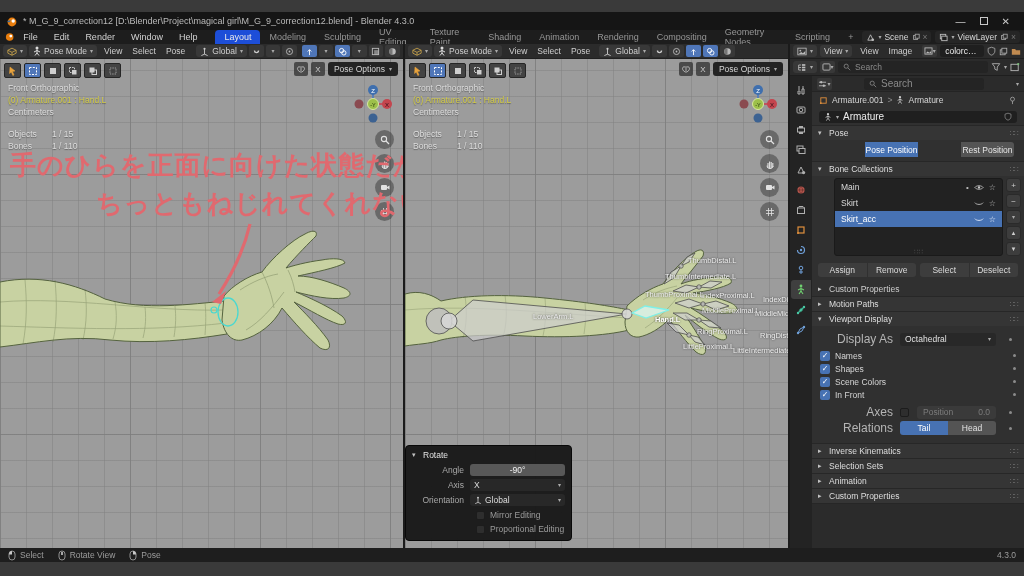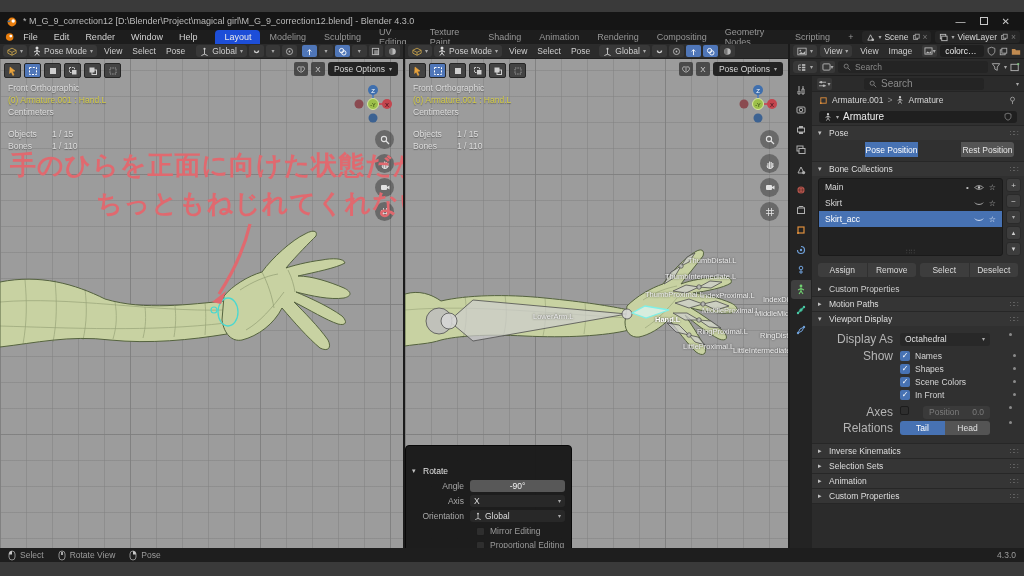--- a/index.html
+++ b/index.html
@@ -43,21 +43,21 @@
   .vp-info .act{color:#d3cb46;}
   .stat{display:flex;} .stat .sl{width:44px;}
   .gizmo{position:absolute;z-index:4;top:38px;right:8px;width:44px;height:44px;}
   .vbtns{position:absolute;z-index:4;top:86px;right:9px;display:flex;flex-direction:column;gap:5px;}
   .vbtn{width:19px;height:19px;border-radius:50%;background:rgba(64,64,64,.55);display:flex;align-items:center;justify-content:center;}
   .armsvg{position:absolute;z-index:1;inset:0;width:100%;height:100%;}
   .annot{position:absolute;z-index:7;font-weight:bold;font-size:26px;letter-spacing:1px;white-space:nowrap;}
   .bone-label{position:absolute;z-index:3;color:#f1f1f1;font-size:7.5px;white-space:nowrap;text-shadow:0 0 2px rgba(40,40,40,.9);}
   .bone-label.active{color:#ffffff;font-weight:bold;}
   
-  .rotate-panel{position:absolute;z-index:8;left:0;top:401px;width:167px;background:rgba(24,24,24,.96);border:1px solid #090909;border-radius:4px;padding:20px 6px 6px;font-size:8.5px;color:#cfcfcf;}
+  .rotate-panel{position:absolute;z-index:8;left:0;top:401px;width:167px;background:rgba(24,24,24,.96);border:1px solid #090909;border-radius:4px;padding:4px 6px 6px;font-size:8.5px;color:#cfcfcf;}
   .rp-title{display:flex;align-items:center;gap:4px;color:#e2e2e2;margin-bottom:4px;}
   .rp-row{display:flex;align-items:center;margin-top:3px;}
   .rp-label{width:58px;text-align:right;padding-right:6px;color:#a8a8a8;}
   .rp-field{flex:1;height:12px;border-radius:3px;display:flex;align-items:center;justify-content:center;background:#585858;color:#f2f2f2;}
   .rp-dd{flex:1;height:12px;border-radius:3px;display:flex;align-items:center;background:#282828;padding:0 4px;gap:3px;color:#dedede;}
   .rp-dd .caret{margin-left:auto;}
   .rp-check{display:flex;align-items:center;gap:5px;margin-top:4px;margin-left:64px;color:#9b9b9b;}
   .cbx{width:9px;height:9px;border-radius:2px;background:#2e2e2e;border:1px solid #1c1c1c;}
   
   .rightcol{flex:1;display:flex;flex-direction:column;background:#303030;min-width:0;}
@@ -74,34 +74,34 @@
   .crumb{height:16px;display:flex;align-items:center;gap:4px;padding:0 7px;color:#d6d6d6;font-size:8.5px;}
   .dblock{height:17px;display:flex;align-items:center;padding:0 7px;}
   .panel-h{height:15px;display:flex;align-items:center;gap:4px;padding:0 6px;background:#353535;border-top:1px solid #272727;color:#dedede;font-size:8.5px;}
   .panel-h .grip{margin-left:auto;color:#6b6b6b;letter-spacing:-1px;font-size:8px;}
   .chev{font-size:7px;color:#c2c2c2;width:7px;}
   .pbody{padding:4px 8px 6px 8px;background:#303030;}
   .seg{display:flex;height:15px;border-radius:3px;overflow:hidden;margin:2px 10px 4px;}
   .seg>div{flex:1;display:flex;align-items:center;justify-content:center;font-size:8.5px;background:#545454;color:#e6e6e6;margin-left:43px;}
   .seg>div.on{background:#4772b3;color:#fff;}
   .bc-wrap{display:flex;gap:3px;margin:2px 2px 4px 6px;}
-  .bc-list{flex:1;background:#222;border:1px solid #1a1a1a;border-radius:3px;overflow:hidden;position:relative;padding-bottom:7px;}
+  .bc-list{flex:1;background:#222;border:1px solid #1a1a1a;border-radius:3px;overflow:hidden;position:relative;padding-bottom:7px;margin-left:16px;}
   .bc-row{height:16px;display:flex;align-items:center;padding:0 6px;color:#d9d9d9;font-size:8.5px;gap:4px;}
   .bc-row.selected{background:#4772b3;color:#fff;}
   .bc-row .ric{margin-left:auto;display:flex;gap:5px;align-items:center;color:#bdbdbd;font-size:8px;}
   .bc-grip{position:absolute;bottom:0;left:0;right:0;text-align:center;color:#585858;font-size:7px;line-height:7px;}
   .bc-side{width:16px;display:flex;flex-direction:column;gap:2px;}
   .sbtn{width:15px;height:14px;background:#3d3d3d;border:1px solid #2a2a2a;border-radius:3px;display:flex;align-items:center;justify-content:center;color:#cfcfcf;font-size:8px;}
   .btnrow{display:flex;gap:4px;margin:3px 6px 5px;}
   .grp{flex:1;display:flex;border-radius:3px;overflow:hidden;gap:1px;}
   .pbtn{flex:1;height:14px;background:#3d3d3d;display:flex;align-items:center;justify-content:center;color:#dcdcdc;font-size:8.5px;}
   .subpanel{display:flex;align-items:center;gap:4px;height:14px;padding:0 6px;color:#cfcfcf;font-size:8.5px;}
   .prow{display:flex;align-items:center;margin:2px 4px 2px 0;}
   .plabel{width:80px;text-align:right;padding-right:7px;color:#b5b5b5;font-size:12px;flex:none;}
-  .pctrl{flex:1;display:flex;align-items:flex-start;gap:14px;}
+  .pctrl{flex:1;display:flex;align-items:center;gap:8px;}
   .dd{height:13px;border-radius:3px;background:#282828;display:flex;align-items:center;padding:0 5px;color:#e0e0e0;font-size:8.5px;flex:1;}
   .dd .caret{margin-left:auto;}
   .dec{width:3px;height:3px;border-radius:50%;background:#8b8b8b;margin-left:5px;flex:none;}
   .ck{width:10px;height:10px;border-radius:2px;background:#4772b3;color:#fff;font-size:8px;line-height:10px;text-align:center;flex:none;}
   .cklabel{color:#d6d6d6;font-size:8.5px;}
   .disfield{flex:1;height:13px;border-radius:3px;background:#3a3a3a;display:flex;align-items:center;padding:0 6px;color:#7c7c7c;font-size:8.5px;}
   .disfield .v{margin-left:auto;}
   .relseg{flex:1;display:flex;height:14px;border-radius:3px;overflow:hidden;}
   .relseg>div{flex:1;display:flex;align-items:center;justify-content:center;font-size:8.5px;background:#545454;color:#e2e2e2;}
   .relseg>div.on{background:#4772b3;color:#fff;}
@@ -1008,21 +1008,20 @@
               <span class="plabel">Display As</span>
               <div class="pctrl">
                 <div class="dd">
                     <span>Octahedral</span>
                     <span class="caret">▾</span>
                   </div>
                 <span class="dec"></span>
               </div>
             </div>
             <div style="display:flex;margin-top:3px">
-              <span class="plabel">Show</span>
               <div style="flex:1">
 
                   <div style="display:flex;align-items:center;gap:5px;height:13px">
                     <span class="ck">✓</span>
                     <span class="cklabel">Names</span>
                     <span class="dec" style="margin-left:auto"></span>
                   </div>
 
                   <div style="display:flex;align-items:center;gap:5px;height:13px">
                     <span class="ck">✓</span>

